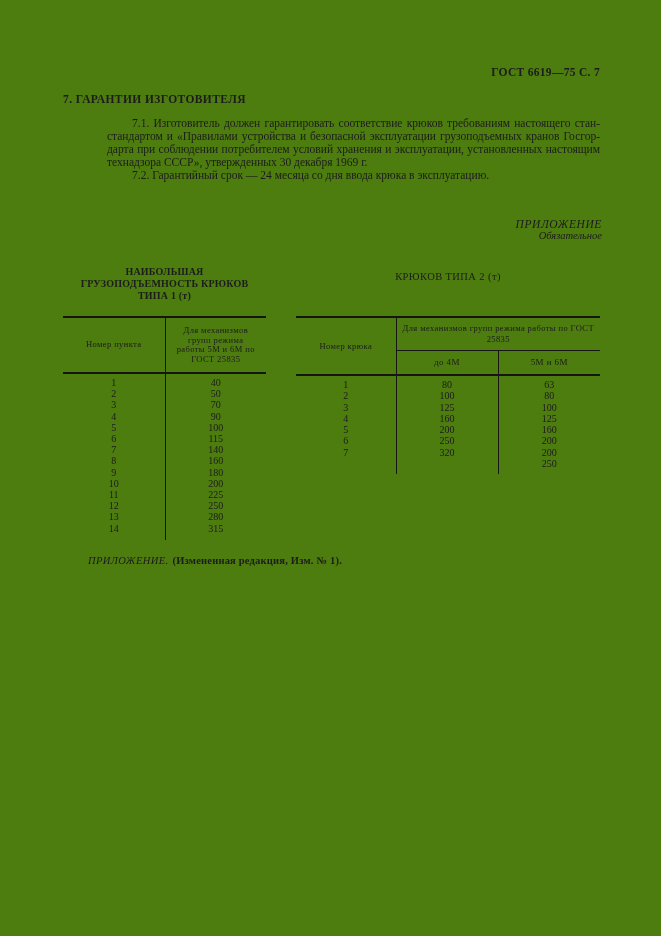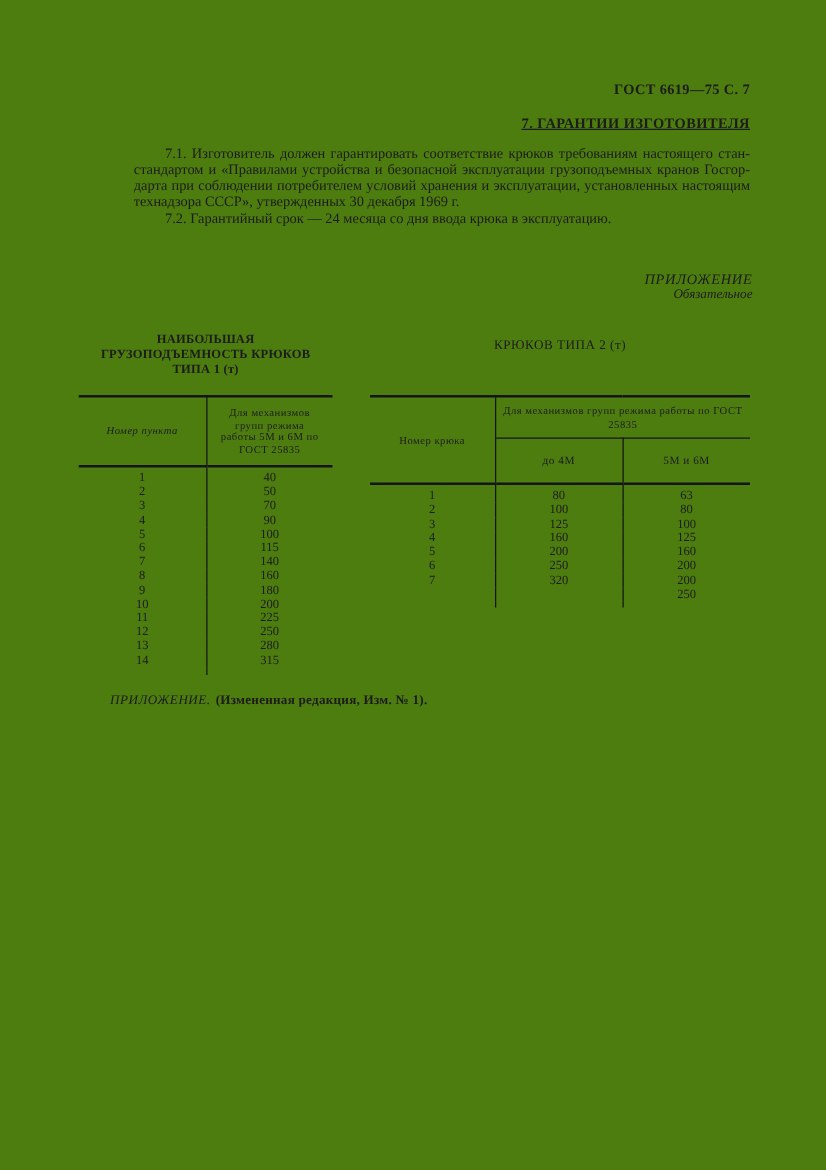--- a/index.html
+++ b/index.html
@@ -12,21 +12,21 @@
   .page {
     position: relative; width: 661px; height: 936px;
     background: #4d7c0f; overflow: hidden; padding-left: 44px;
   }
   .doc-ref {
     position: absolute; top: 66px; left: 63px; width: 537px;
     text-align: right; font-weight: bold; font-size: 11.5px; letter-spacing: 0.3px;
   }
   .section-title {
     position: absolute; top: 93px; left: 63px; width: 537px;
-    text-align: right; font-weight: bold; font-size: 11.5px; letter-spacing: 0.4px; text-decoration: underline;
+    text-align: left; font-weight: bold; font-size: 11.5px; letter-spacing: 0.4px;
   }
   .body-text {
     position: absolute; top: 117px; left: 63px; width: 537px;
     font-size: 11.5px; line-height: 13px;
   }
   .body-text .line { text-align: justify; text-align-last: justify; height: 13px; overflow: hidden; margin-left: 44px; }
   .body-text .line.indent { text-indent: 25px; }
   .body-text .line.plain { text-align: left; text-align-last: left; }
   .annex {
     position: absolute; top: 218px; left: 430px; width: 172px;
@@ -45,40 +45,40 @@
   table { border-collapse: collapse; table-layout: fixed; }
   .t1 {
     position: absolute; top: 316px; left: 63px; width: 203px;
     border-top: 2.5px solid #151515;
   }
   .t1 th {
     border-bottom: 2.5px solid #151515; font-weight: normal;
     font-size: 8.5px; line-height: 9.5px; letter-spacing: 0.4px;
     height: 56px; vertical-align: middle; text-align: center;
   }
-  .t1 th.col-num { width: 102px; border-right: 1.2px solid #151515; font-style: italic; }
+  .t1 th.col-num { width: 102px; border-right: 1.2px solid #151515; }
   .t1 th.col-cap { width: 101px; padding: 0 10px; }
   .t1 td {
     font-size: 10px; line-height: 11.2px; height: 11.2px;
     text-align: center; vertical-align: middle; padding: 0;
   }
   .t1 td.col-num { border-right: 1.2px solid #151515; }
   .t1 tbody tr.first td { height: 14px; padding-top: 3px; }
   .t1 tbody tr.ext td { height: 6px; }
   .t2 {
     position: absolute; top: 316px; left: 296px; width: 304px;
     border-top: 2.5px solid #151515;
   }
   .t2 th {
     font-weight: normal; font-size: 8.5px; line-height: 10.5px; letter-spacing: 0.4px;
     vertical-align: middle; text-align: center;
   }
   .t2 th.col-hook { width: 100px; border-right: 1.2px solid #151515; border-bottom: 2.5px solid #151515; }
   .t2 th.group { border-bottom: 1.2px solid #151515; height: 33px; padding: 0 4px; }
-  .t2 th.sub { border-bottom: 2.5px solid #151515; height: 37px; font-size: 9px; }
+  .t2 th.sub { border-bottom: 2.5px solid #151515; height: 25px; font-size: 9px; }
   .t2 th.sub1 { width: 102px; border-right: 1.2px solid #151515; }
   .t2 th.sub2 { width: 102px; }
   .t2 td {
     font-size: 10px; line-height: 11.3px; height: 11.3px;
     text-align: center; vertical-align: middle; padding: 0;
   }
   .t2 td.c1, .t2 td.c2 { border-right: 1.2px solid #151515; }
   .t2 tbody tr.first td { height: 14px; padding-top: 3px; }
   .t2 tbody tr.ext td { height: 5px; }
   .footnote {

